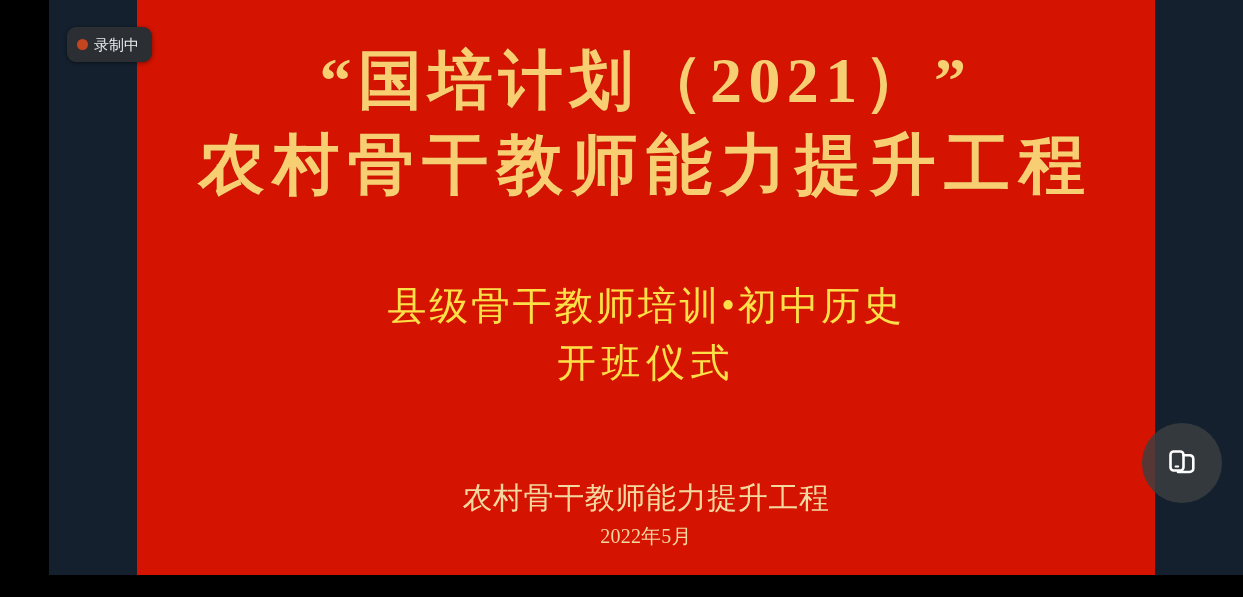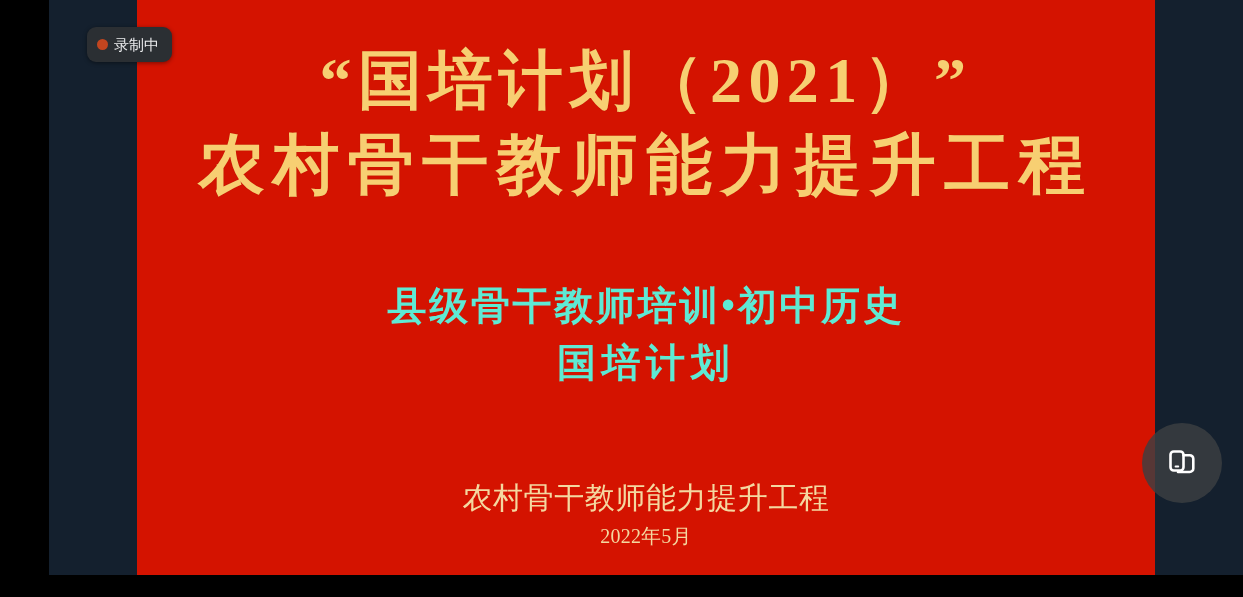--- a/index.html
+++ b/index.html
@@ -85,23 +85,23 @@
   .subtitle-block {
     position: absolute;
     left: 0;
     right: 0;
     top: 278px;
     text-align: center;
   }
 
   .subtitle-line {
     display: block;
-    color: #5eead4;
+    color: #fde047;
     font-family: "Liberation Serif", "DejaVu Serif", serif;
-    font-weight: bold;
+    font-weight: normal;
     white-space: nowrap;
   }
 
   .subtitle-line-1 {
     font-size: 39px;
     line-height: 56px;
     letter-spacing: 0.07em;
   }
 
   .subtitle-line-2 {
@@ -146,21 +146,20 @@
     top: 27px;
     height: 35px;
     display: flex;
     align-items: center;
     gap: 6px;
     padding: 0 13px 0 10px;
     border-radius: 9px;
     background: #2b2f33;
     box-shadow: 0 1px 4px rgba(0,0,0,0.45);
     z-index: 30;
-    margin-left: 20px;
   }
 
   .rec-dot {
     width: 11px;
     height: 11px;
     border-radius: 50%;
     background: #c2451f;
     flex: 0 0 auto;
   }
 
@@ -204,21 +203,21 @@
     <div class="slide">
       <div class="slide-inner">
 
         <div class="title-block">
           <span class="title-line title-line-1">“国培计划（2021）”</span>
           <span class="title-line title-line-2">农村骨干教师能力提升工程</span>
         </div>
 
         <div class="subtitle-block">
           <span class="subtitle-line subtitle-line-1">县级骨干教师培训•初中历史</span>
-          <span class="subtitle-line subtitle-line-2">国培计划</span>
+          <span class="subtitle-line subtitle-line-2">开班仪式</span>
         </div>
 
         <div class="footer-block">
           <span class="footer-line footer-line-1">农村骨干教师能力提升工程</span>
           <span class="footer-line footer-line-2">2022年5月</span>
         </div>
 
       </div>
     </div>
 

